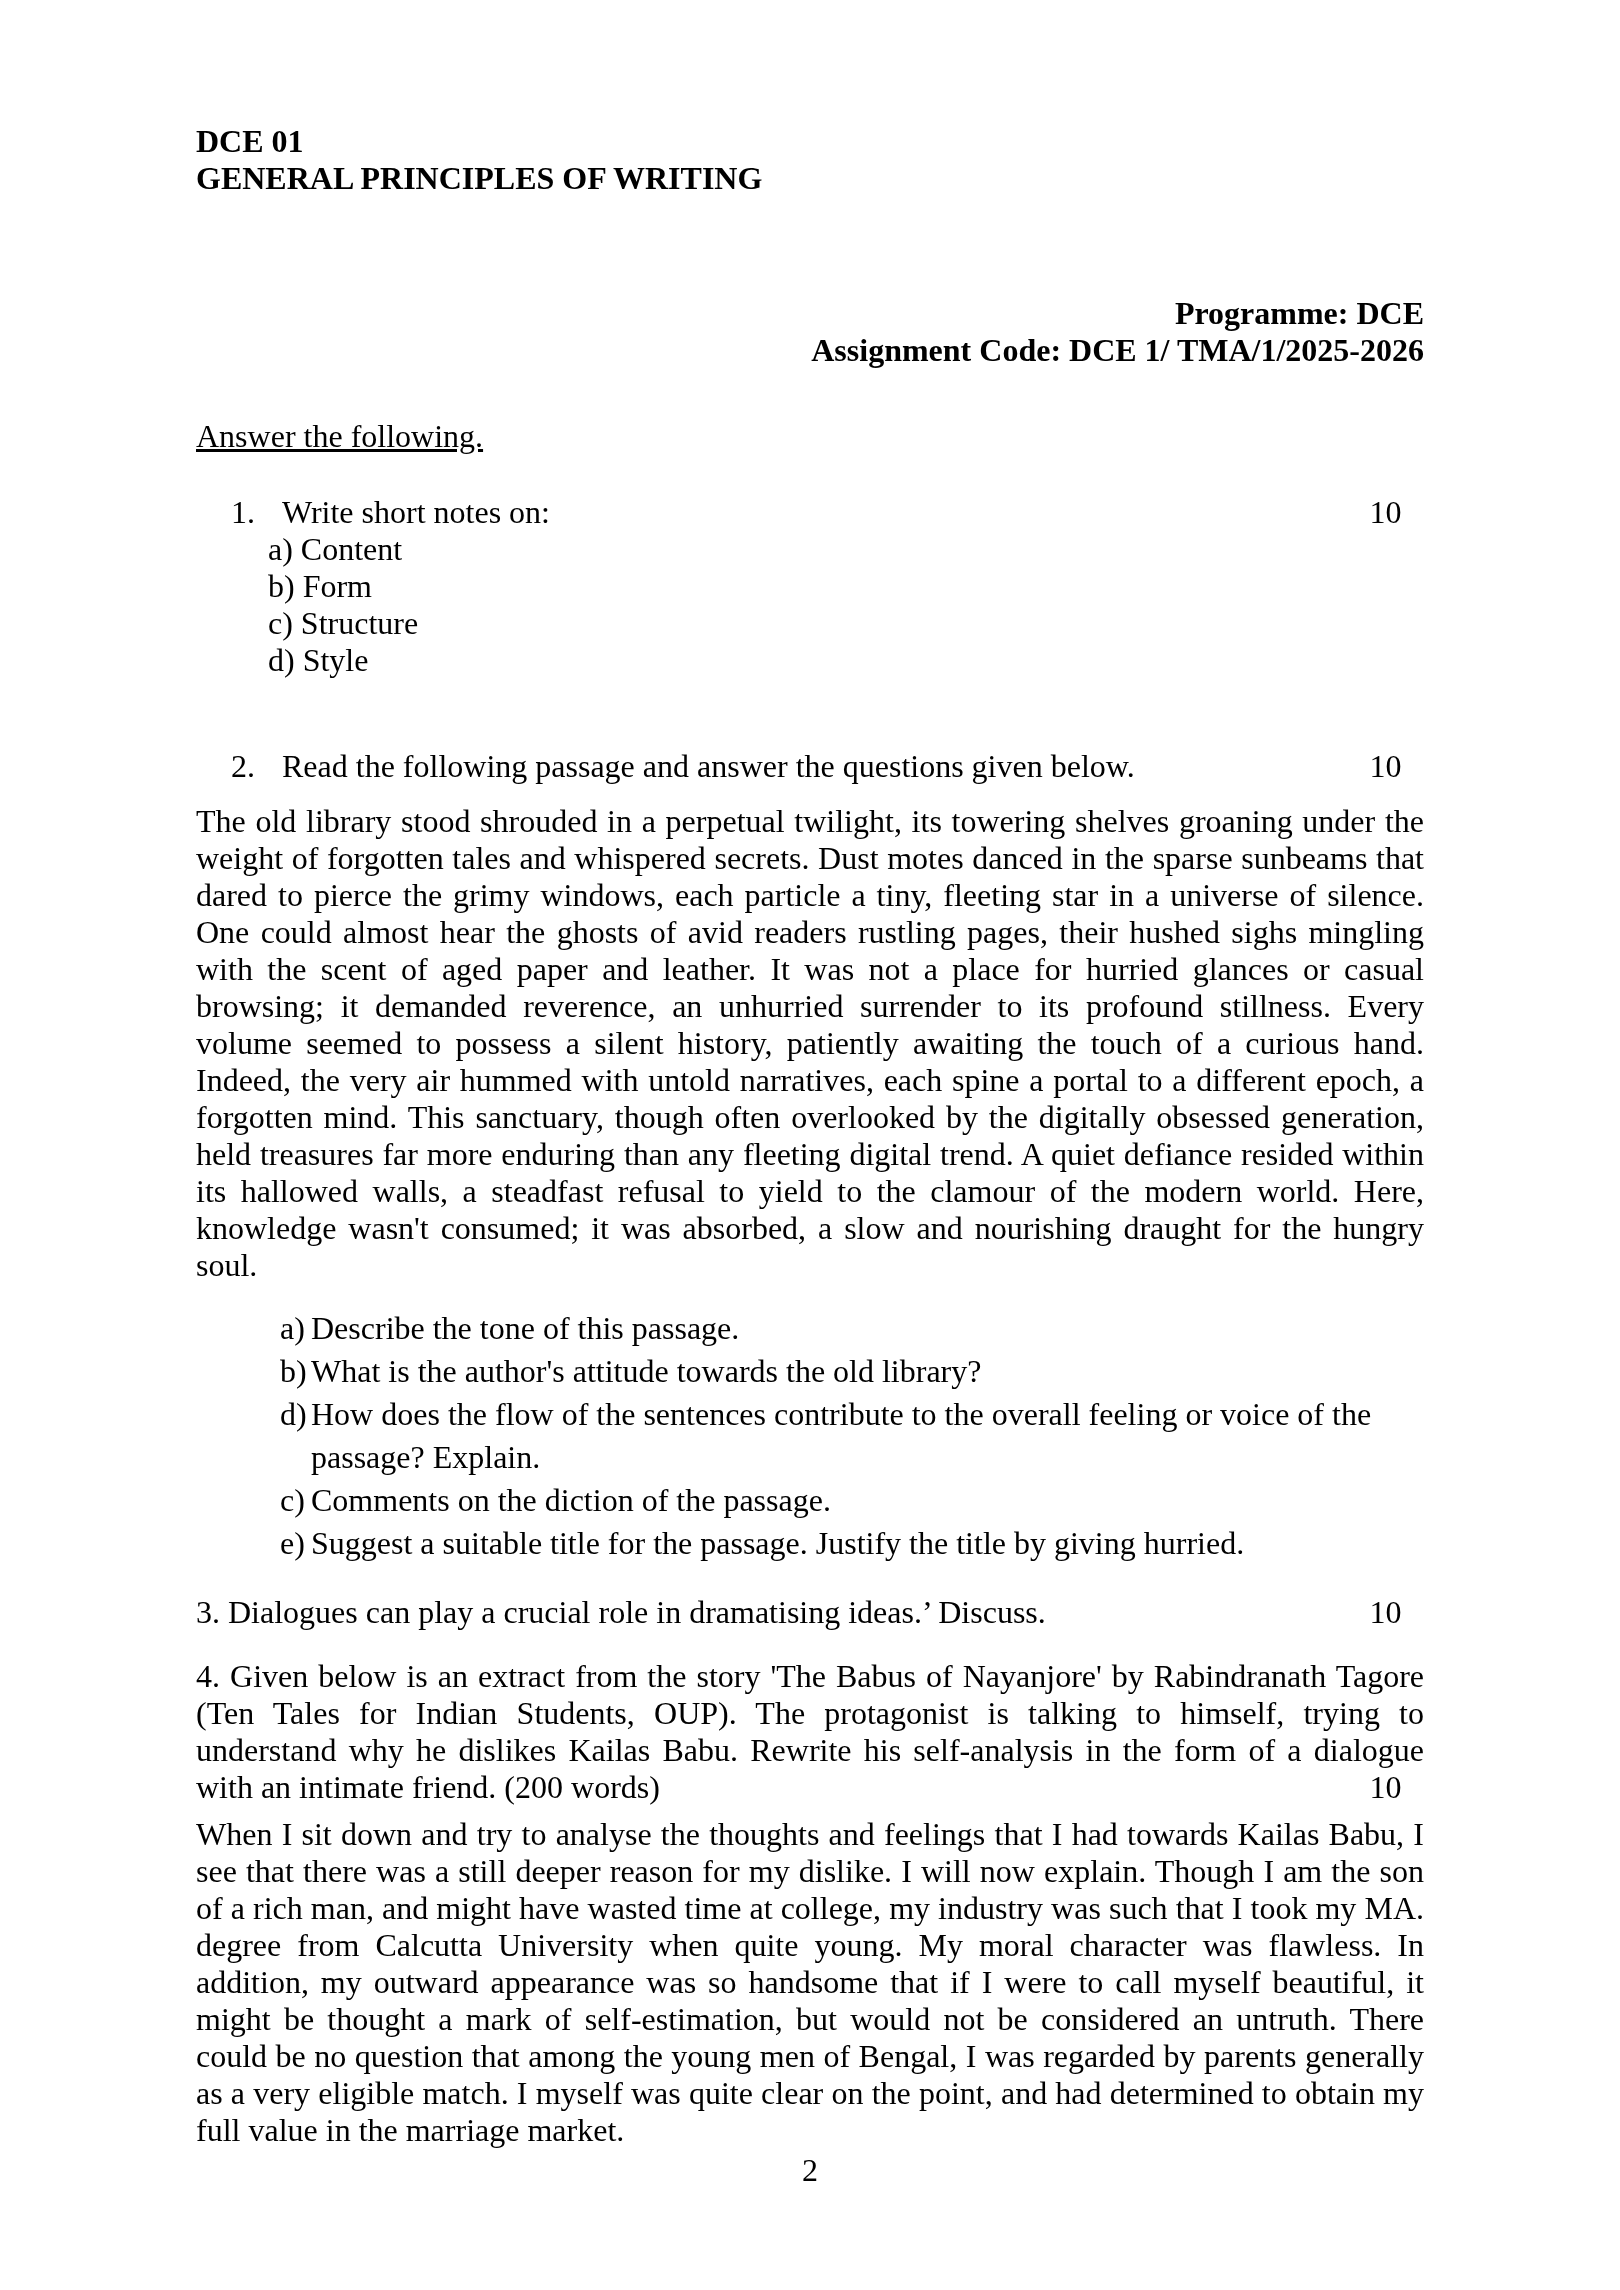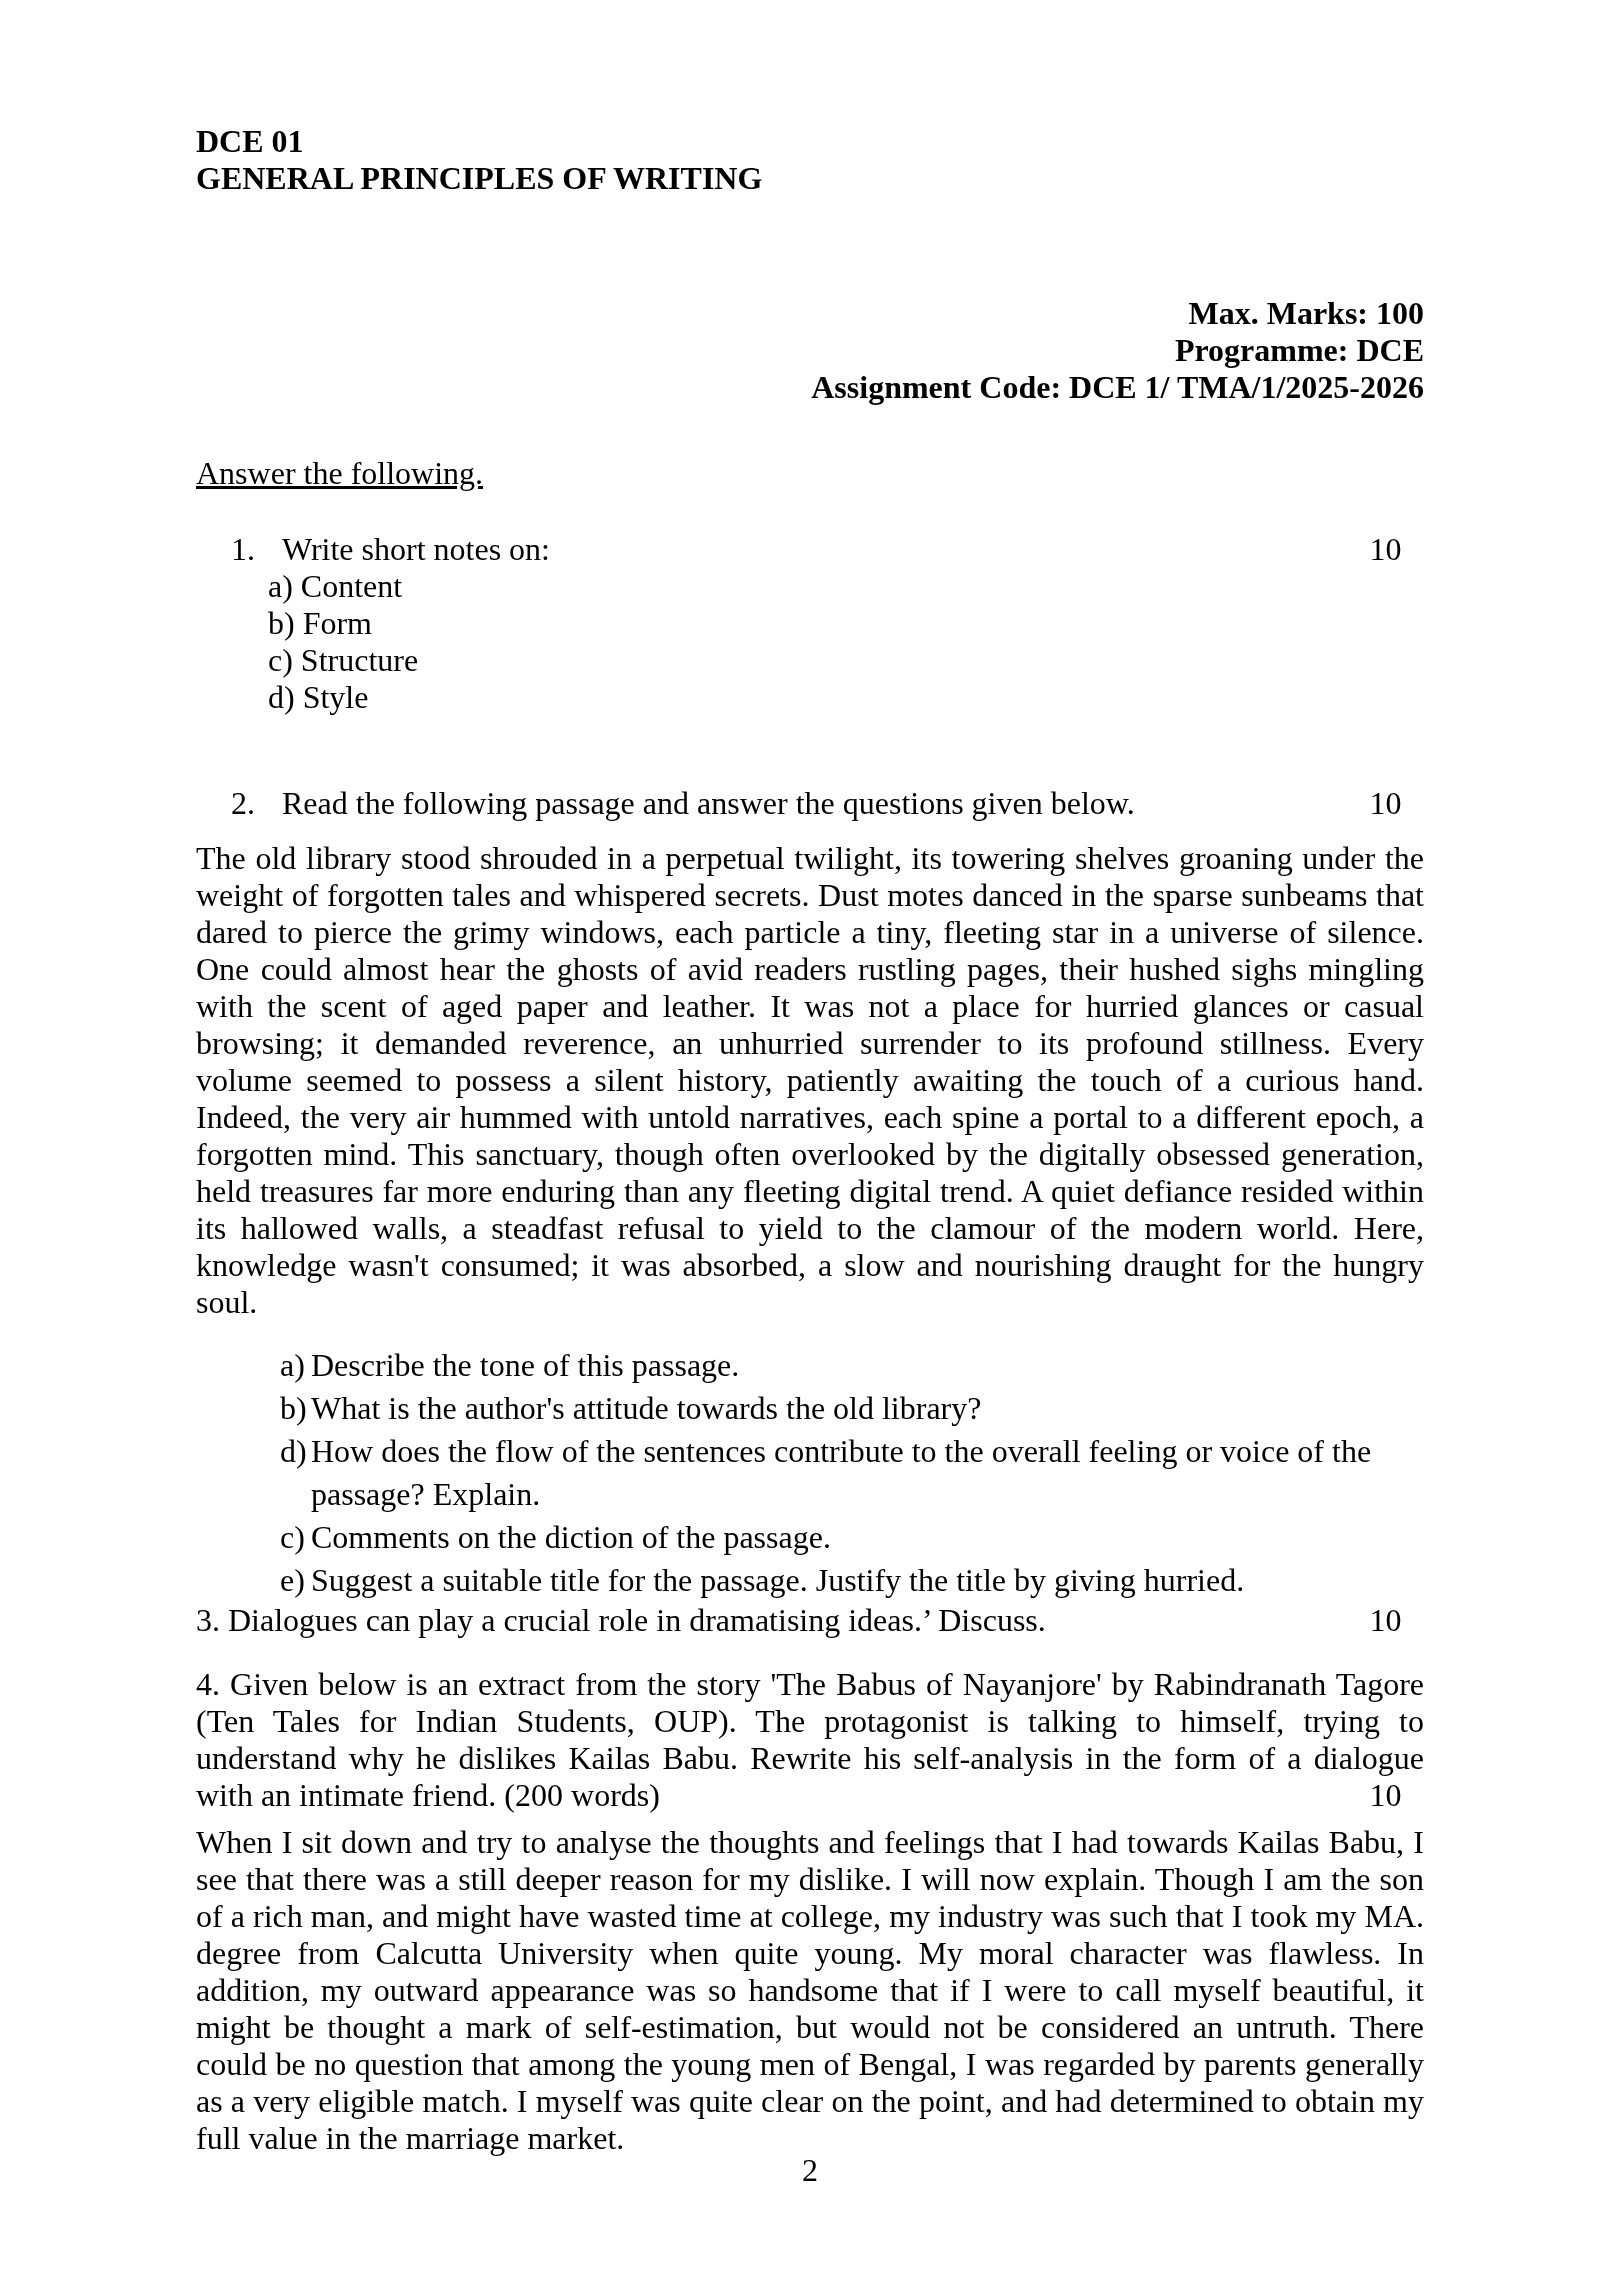--- a/index.html
+++ b/index.html
@@ -33,21 +33,21 @@
   .instruction {
     margin-top: 49px;
     text-decoration: underline;
   }
   .q-row {
     display: flex;
     align-items: flex-start;
   }
   .q-row.q1 { margin-top: 39px; }
   .q-row.q2 { margin-top: 69px; gap: 44px; }
-  .q-row.q3 { }
+  .q-row.q3 { margin-top: 29px; }
   .q-first {
     flex: 1 1 auto;
     padding-left: 86px;
     text-indent: -51px;
   }
   .q-num {
     display: inline-block;
     width: 51px;
     text-indent: 0;
   }
@@ -103,21 +103,20 @@
 
 <div class="page">
   <div class="content">
 
     <div class="title-block">
       <div>DCE 01</div>
       <div>GENERAL PRINCIPLES OF WRITING</div>
     </div>
 
     <div class="header-block">
-      <div>Max. Marks: 100</div>
       <div>Programme: DCE</div>
       <div>Assignment Code: DCE 1/ TMA/1/2025-2026</div>
     </div>
 
     <div class="instruction">Answer the following.</div>
 
     <div class="q-row q1">
       <div class="q-first">
         <span class="q-num">1.</span><span>Write short notes on:</span>
       </div>

